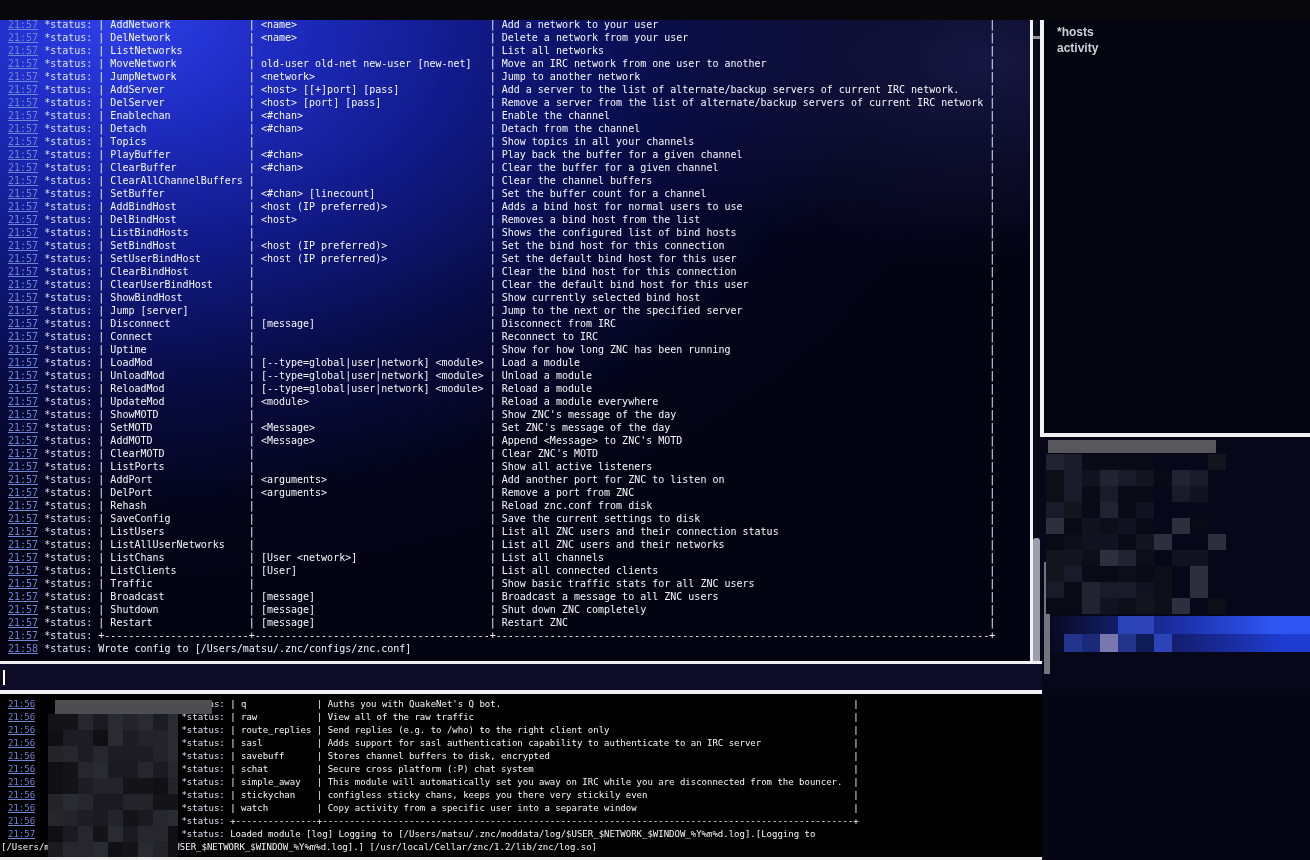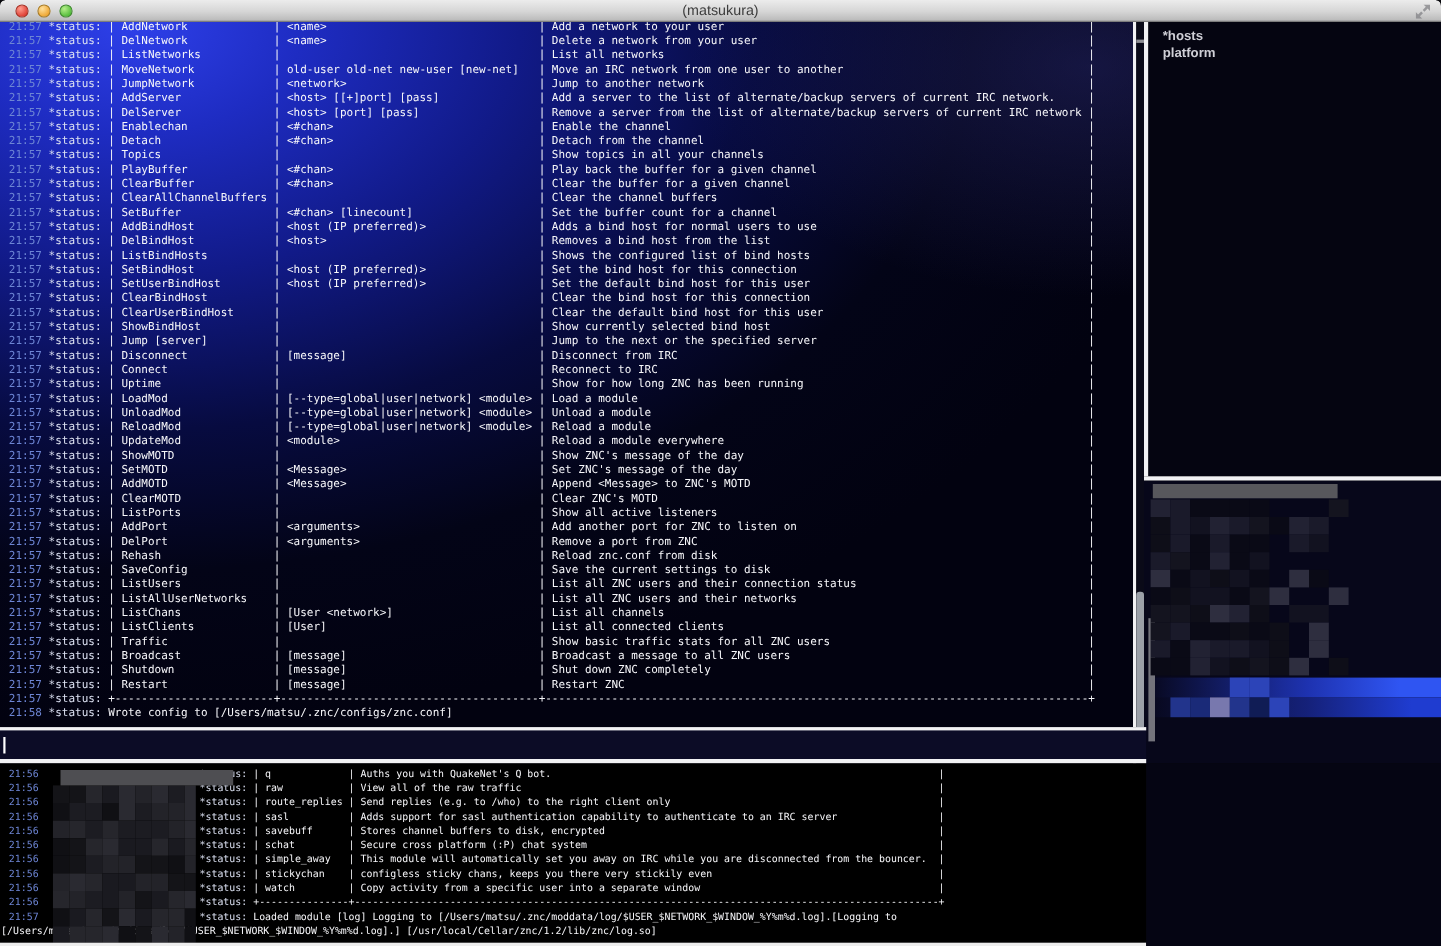--- a/index.html
+++ b/index.html
@@ -18,21 +18,21 @@
   .fsicon{position:absolute;right:10px;top:4px;width:13px;height:13px;opacity:.75;}
   
   .main-log{position:absolute;left:0;top:20px;width:1030px;height:641px;overflow:hidden;
     padding-left:8px;white-space:pre;font:10px "DejaVu Sans Mono",monospace;line-height:13px;
     background:
       radial-gradient(ellipse 520px 300px at 990px 40px, rgba(52,52,140,.38), rgba(10,10,40,0) 70%),
       radial-gradient(ellipse 980px 640px at 120px 0px, #2e40ea 0%, #1e2cc2 16%, #111a88 36%, #070b40 58%, #030417 78%, #020210 100%);
   }
   .main-log .trow:first-child{margin-top:-2px;}
   .trow{white-space:pre;}
-  .ts{color:#6d85d4;}
+  .ts{color:#6d85d4;text-decoration:underline;}
   .pf{color:#dce1f2;margin-top:12px;}
   .tb{color:#f7f7fa;}
   
   .vline1{position:absolute;left:1030px;top:20px;width:3px;height:674px;background:#f2f2f4;}
   .track{position:absolute;left:1033px;top:20px;width:7px;height:674px;background:#0a0a18;}
   .track-dash{position:absolute;left:1033px;top:36px;width:7px;height:3px;background:#8f8f94;}
   .track-handle{position:absolute;left:1033px;top:538px;width:7px;height:134px;background:#9ba0a8;border-radius:3px;}
   .vline2{position:absolute;left:1040px;top:20px;width:4px;height:413px;background:#f2f2f4;}
   
   .sidebar{position:absolute;left:1044px;top:20px;width:266px;height:413px;background:#050511;}
@@ -61,42 +61,32 @@
   .right-desktop{position:absolute;left:1042px;top:694px;width:268px;height:166px;background:#050513;}
   
   .nick-blur{position:absolute;left:48px;top:700px;width:130px;height:157px;overflow:hidden;}
   .nick-blur-top{position:absolute;left:55px;top:700px;width:157px;height:14px;background:#4e4e52;}
 </style>
 </head>
 <body>
 
 <div class="window">
 
-  <div class="titlebar">
-    <span class="light red"></span>
-    <span class="light yellow"></span>
-    <span class="light green"></span>
-    <div class="title">(matsukura)</div>
-    <svg class="fsicon" viewBox="0 0 13 13">
-      <path d="M7 0 H13 V6 L10.8 3.8 L8 6.6 L6.4 5 L9.2 2.2 Z" fill="#828286"></path>
-      <path d="M6 13 H0 V7 L2.2 9.2 L5 6.4 L6.6 8 L3.8 10.8 Z" fill="#828286"></path>
-    </svg>
-  </div>
 
   <div class="main-log" id="mainLog"><div class="trow"><span class="ts">21:57</span><span class="pf"> *status: </span><span class="tb">| AddNetwork             | &lt;name&gt;                                | Add a network to your user                                                       |</span></div><div class="trow"><span class="ts">21:57</span><span class="pf"> *status: </span><span class="tb">| DelNetwork             | &lt;name&gt;                                | Delete a network from your user                                                  |</span></div><div class="trow"><span class="ts">21:57</span><span class="pf"> *status: </span><span class="tb">| ListNetworks           |                                       | List all networks                                                                |</span></div><div class="trow"><span class="ts">21:57</span><span class="pf"> *status: </span><span class="tb">| MoveNetwork            | old-user old-net new-user [new-net]   | Move an IRC network from one user to another                                     |</span></div><div class="trow"><span class="ts">21:57</span><span class="pf"> *status: </span><span class="tb">| JumpNetwork            | &lt;network&gt;                             | Jump to another network                                                          |</span></div><div class="trow"><span class="ts">21:57</span><span class="pf"> *status: </span><span class="tb">| AddServer              | &lt;host&gt; [[+]port] [pass]               | Add a server to the list of alternate/backup servers of current IRC network.     |</span></div><div class="trow"><span class="ts">21:57</span><span class="pf"> *status: </span><span class="tb">| DelServer              | &lt;host&gt; [port] [pass]                  | Remove a server from the list of alternate/backup servers of current IRC network |</span></div><div class="trow"><span class="ts">21:57</span><span class="pf"> *status: </span><span class="tb">| Enablechan             | &lt;#chan&gt;                               | Enable the channel                                                               |</span></div><div class="trow"><span class="ts">21:57</span><span class="pf"> *status: </span><span class="tb">| Detach                 | &lt;#chan&gt;                               | Detach from the channel                                                          |</span></div><div class="trow"><span class="ts">21:57</span><span class="pf"> *status: </span><span class="tb">| Topics                 |                                       | Show topics in all your channels                                                 |</span></div><div class="trow"><span class="ts">21:57</span><span class="pf"> *status: </span><span class="tb">| PlayBuffer             | &lt;#chan&gt;                               | Play back the buffer for a given channel                                         |</span></div><div class="trow"><span class="ts">21:57</span><span class="pf"> *status: </span><span class="tb">| ClearBuffer            | &lt;#chan&gt;                               | Clear the buffer for a given channel                                             |</span></div><div class="trow"><span class="ts">21:57</span><span class="pf"> *status: </span><span class="tb">| ClearAllChannelBuffers |                                       | Clear the channel buffers                                                        |</span></div><div class="trow"><span class="ts">21:57</span><span class="pf"> *status: </span><span class="tb">| SetBuffer              | &lt;#chan&gt; [linecount]                   | Set the buffer count for a channel                                               |</span></div><div class="trow"><span class="ts">21:57</span><span class="pf"> *status: </span><span class="tb">| AddBindHost            | &lt;host (IP preferred)&gt;                 | Adds a bind host for normal users to use                                         |</span></div><div class="trow"><span class="ts">21:57</span><span class="pf"> *status: </span><span class="tb">| DelBindHost            | &lt;host&gt;                                | Removes a bind host from the list                                                |</span></div><div class="trow"><span class="ts">21:57</span><span class="pf"> *status: </span><span class="tb">| ListBindHosts          |                                       | Shows the configured list of bind hosts                                          |</span></div><div class="trow"><span class="ts">21:57</span><span class="pf"> *status: </span><span class="tb">| SetBindHost            | &lt;host (IP preferred)&gt;                 | Set the bind host for this connection                                            |</span></div><div class="trow"><span class="ts">21:57</span><span class="pf"> *status: </span><span class="tb">| SetUserBindHost        | &lt;host (IP preferred)&gt;                 | Set the default bind host for this user                                          |</span></div><div class="trow"><span class="ts">21:57</span><span class="pf"> *status: </span><span class="tb">| ClearBindHost          |                                       | Clear the bind host for this connection                                          |</span></div><div class="trow"><span class="ts">21:57</span><span class="pf"> *status: </span><span class="tb">| ClearUserBindHost      |                                       | Clear the default bind host for this user                                        |</span></div><div class="trow"><span class="ts">21:57</span><span class="pf"> *status: </span><span class="tb">| ShowBindHost           |                                       | Show currently selected bind host                                                |</span></div><div class="trow"><span class="ts">21:57</span><span class="pf"> *status: </span><span class="tb">| Jump [server]          |                                       | Jump to the next or the specified server                                         |</span></div><div class="trow"><span class="ts">21:57</span><span class="pf"> *status: </span><span class="tb">| Disconnect             | [message]                             | Disconnect from IRC                                                              |</span></div><div class="trow"><span class="ts">21:57</span><span class="pf"> *status: </span><span class="tb">| Connect                |                                       | Reconnect to IRC                                                                 |</span></div><div class="trow"><span class="ts">21:57</span><span class="pf"> *status: </span><span class="tb">| Uptime                 |                                       | Show for how long ZNC has been running                                           |</span></div><div class="trow"><span class="ts">21:57</span><span class="pf"> *status: </span><span class="tb">| LoadMod                | [--type=global|user|network] &lt;module&gt; | Load a module                                                                    |</span></div><div class="trow"><span class="ts">21:57</span><span class="pf"> *status: </span><span class="tb">| UnloadMod              | [--type=global|user|network] &lt;module&gt; | Unload a module                                                                  |</span></div><div class="trow"><span class="ts">21:57</span><span class="pf"> *status: </span><span class="tb">| ReloadMod              | [--type=global|user|network] &lt;module&gt; | Reload a module                                                                  |</span></div><div class="trow"><span class="ts">21:57</span><span class="pf"> *status: </span><span class="tb">| UpdateMod              | &lt;module&gt;                              | Reload a module everywhere                                                       |</span></div><div class="trow"><span class="ts">21:57</span><span class="pf"> *status: </span><span class="tb">| ShowMOTD               |                                       | Show ZNC's message of the day                                                    |</span></div><div class="trow"><span class="ts">21:57</span><span class="pf"> *status: </span><span class="tb">| SetMOTD                | &lt;Message&gt;                             | Set ZNC's message of the day                                                     |</span></div><div class="trow"><span class="ts">21:57</span><span class="pf"> *status: </span><span class="tb">| AddMOTD                | &lt;Message&gt;                             | Append &lt;Message&gt; to ZNC's MOTD                                                   |</span></div><div class="trow"><span class="ts">21:57</span><span class="pf"> *status: </span><span class="tb">| ClearMOTD              |                                       | Clear ZNC's MOTD                                                                 |</span></div><div class="trow"><span class="ts">21:57</span><span class="pf"> *status: </span><span class="tb">| ListPorts              |                                       | Show all active listeners                                                        |</span></div><div class="trow"><span class="ts">21:57</span><span class="pf"> *status: </span><span class="tb">| AddPort                | &lt;arguments&gt;                           | Add another port for ZNC to listen on                                            |</span></div><div class="trow"><span class="ts">21:57</span><span class="pf"> *status: </span><span class="tb">| DelPort                | &lt;arguments&gt;                           | Remove a port from ZNC                                                           |</span></div><div class="trow"><span class="ts">21:57</span><span class="pf"> *status: </span><span class="tb">| Rehash                 |                                       | Reload znc.conf from disk                                                        |</span></div><div class="trow"><span class="ts">21:57</span><span class="pf"> *status: </span><span class="tb">| SaveConfig             |                                       | Save the current settings to disk                                                |</span></div><div class="trow"><span class="ts">21:57</span><span class="pf"> *status: </span><span class="tb">| ListUsers              |                                       | List all ZNC users and their connection status                                   |</span></div><div class="trow"><span class="ts">21:57</span><span class="pf"> *status: </span><span class="tb">| ListAllUserNetworks    |                                       | List all ZNC users and their networks                                            |</span></div><div class="trow"><span class="ts">21:57</span><span class="pf"> *status: </span><span class="tb">| ListChans              | [User &lt;network&gt;]                      | List all channels                                                                |</span></div><div class="trow"><span class="ts">21:57</span><span class="pf"> *status: </span><span class="tb">| ListClients            | [User]                                | List all connected clients                                                       |</span></div><div class="trow"><span class="ts">21:57</span><span class="pf"> *status: </span><span class="tb">| Traffic                |                                       | Show basic traffic stats for all ZNC users                                       |</span></div><div class="trow"><span class="ts">21:57</span><span class="pf"> *status: </span><span class="tb">| Broadcast              | [message]                             | Broadcast a message to all ZNC users                                             |</span></div><div class="trow"><span class="ts">21:57</span><span class="pf"> *status: </span><span class="tb">| Shutdown               | [message]                             | Shut down ZNC completely                                                         |</span></div><div class="trow"><span class="ts">21:57</span><span class="pf"> *status: </span><span class="tb">| Restart                | [message]                             | Restart ZNC                                                                      |</span></div><div class="trow"><span class="ts">21:57</span><span class="pf"> *status: </span><span class="tb">+------------------------+---------------------------------------+----------------------------------------------------------------------------------+</span></div><div class="trow"><span class="ts">21:58</span><span class="pf"> *status: </span><span class="tb">Wrote config to [/Users/matsu/.znc/configs/znc.conf]</span></div></div>
 
   <div class="vline1"></div>
   <div class="track"></div>
   <div class="track-dash"></div>
   <div class="track-handle"></div>
   <div class="vline2"></div>
 
   <div class="sidebar">
     <div class="chan c0">*hosts</div>
-    <div class="chan c1">platform</div>
+    <div class="chan c1">activity</div>
   </div>
 
   <div class="hdivider"></div>
 
   <div class="blur-panel" id="blurPanel">
     <div class="graybar"></div>
     <div class="streak1"></div>
     <div class="streak2"></div>
     <div class="panel-scroll"></div>
   <div class="blk" style="left: 6px; top: 17px; width: 18px; height: 16px; background: rgb(34, 34, 51);"></div>

